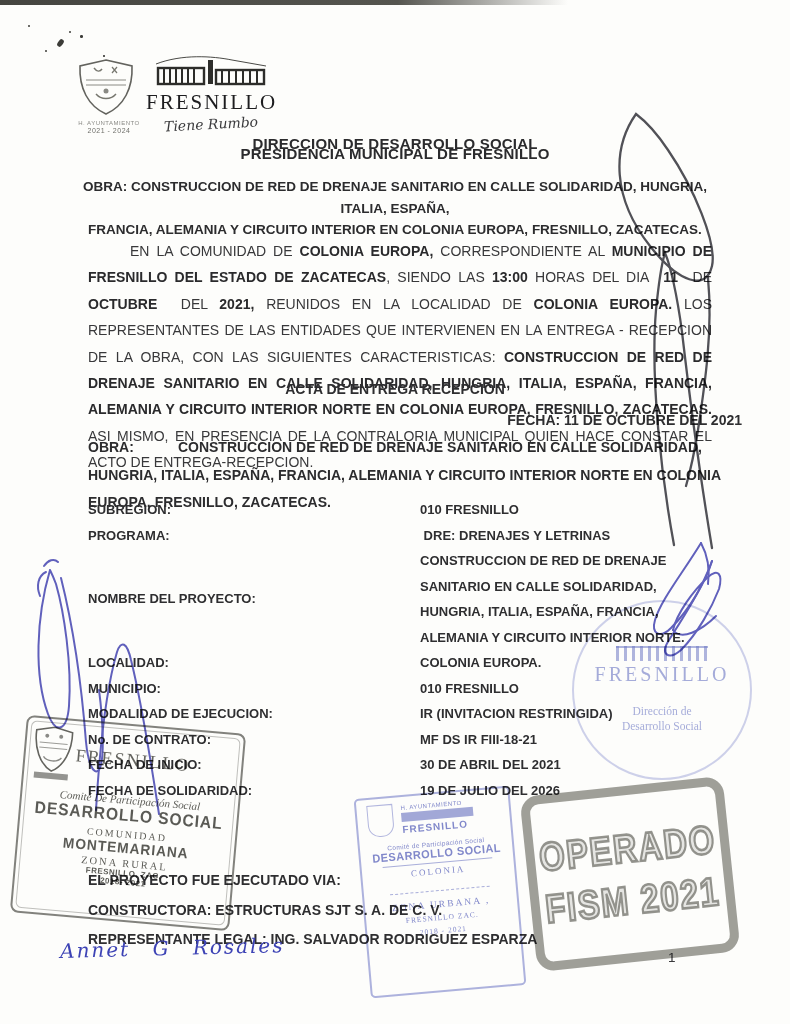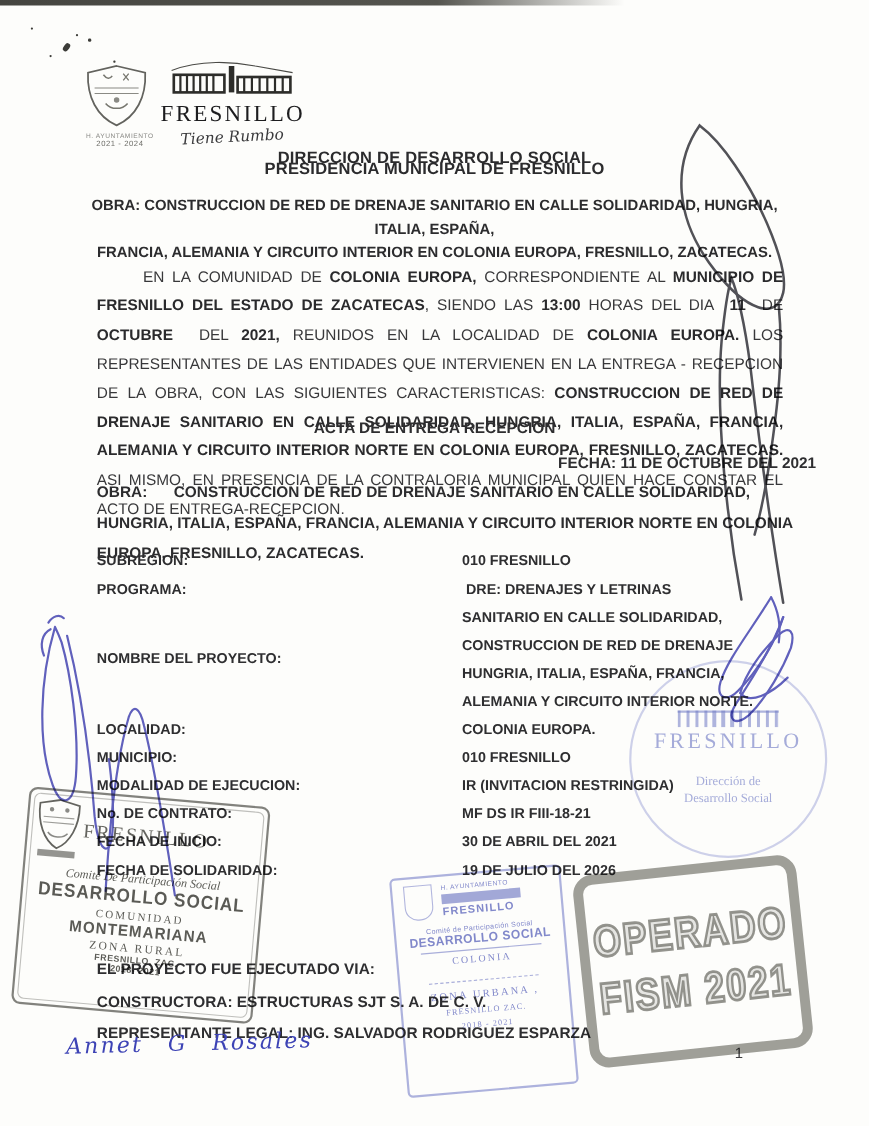--- a/index.html
+++ b/index.html
@@ -18,21 +18,21 @@
   
   .obra-heading{left:70px;top:176px;width:650px;text-align:center;font-weight:bold;font-size:13.5px;line-height:21.5px;color:#2c2c2e;}
   
   .paragraph{left:88px;top:238px;width:624px;font-size:14px;line-height:26.4px;text-align:justify;
              text-indent:42px;color:#38383a;}
   .paragraph .b{font-weight:bold;color:#2a2a2c;}
   .u{text-underline-offset:3px;text-decoration-thickness:1.4px;}
   .acta-title{left:0;top:381px;width:790px;text-align:center;font-weight:bold;font-size:14px;}
   .fecha-line{top:412px;right:48px;font-weight:bold;font-size:14px;}
   .obra-block{left:88px;top:434px;width:640px;font-weight:bold;font-size:14px;line-height:27.5px;color:#2c2c2e;}
-  .obra-block .lbl{padding-right:24px;}
+  .obra-block .lbl{padding-right:44px;}
   
   .fields{left:88px;top:497px;width:640px;font-size:13px;font-weight:bold;line-height:25.5px;}
   .frow{display:grid;grid-template-columns:332px 1fr;}
   .frow.multi{align-items:center;}
   .fval span{white-space:pre;}
   
   .execution{left:88px;top:866px;width:640px;font-weight:bold;font-size:14px;line-height:29.5px;}
   .handwriting{left:60px;top:936px;font-family:"DejaVu Serif",serif;font-style:italic;font-size:20px;
                color:#3d43b5;letter-spacing:2px;word-spacing:14px;transform:rotate(-1.5deg);}
   .page-num{left:668px;top:950px;font-size:13.5px;color:#3a3a3c;}
@@ -157,22 +157,22 @@
       <div>SUBREGION:</div>
       <div class="fval"><span class="u">010 FRESNILLO</span></div>
     </div>
     <div class="frow">
       <div>PROGRAMA:</div>
       <div class="fval"><span class="u">&nbsp;DRE: DRENAJES Y LETRINAS</span></div>
     </div>
     <div class="frow multi">
       <div>NOMBRE DEL PROYECTO:</div>
       <div class="fval">
+        <div><span class="u">CONSTRUCCION DE RED DE DRENAJE</span></div>
         <div><span class="u">SANITARIO EN CALLE SOLIDARIDAD,</span></div>
-        <div><span class="u">CONSTRUCCION DE RED DE DRENAJE</span></div>
         <div><span class="u">HUNGRIA, ITALIA, ESPAÑA, FRANCIA,</span></div>
         <div><span class="u">ALEMANIA Y CIRCUITO INTERIOR NORTE.</span></div>
       </div>
     </div>
     <div class="frow">
       <div>LOCALIDAD:</div>
       <div class="fval"><span class="u">COLONIA EUROPA.</span></div>
     </div>
     <div class="frow">
       <div>MUNICIPIO:</div>

